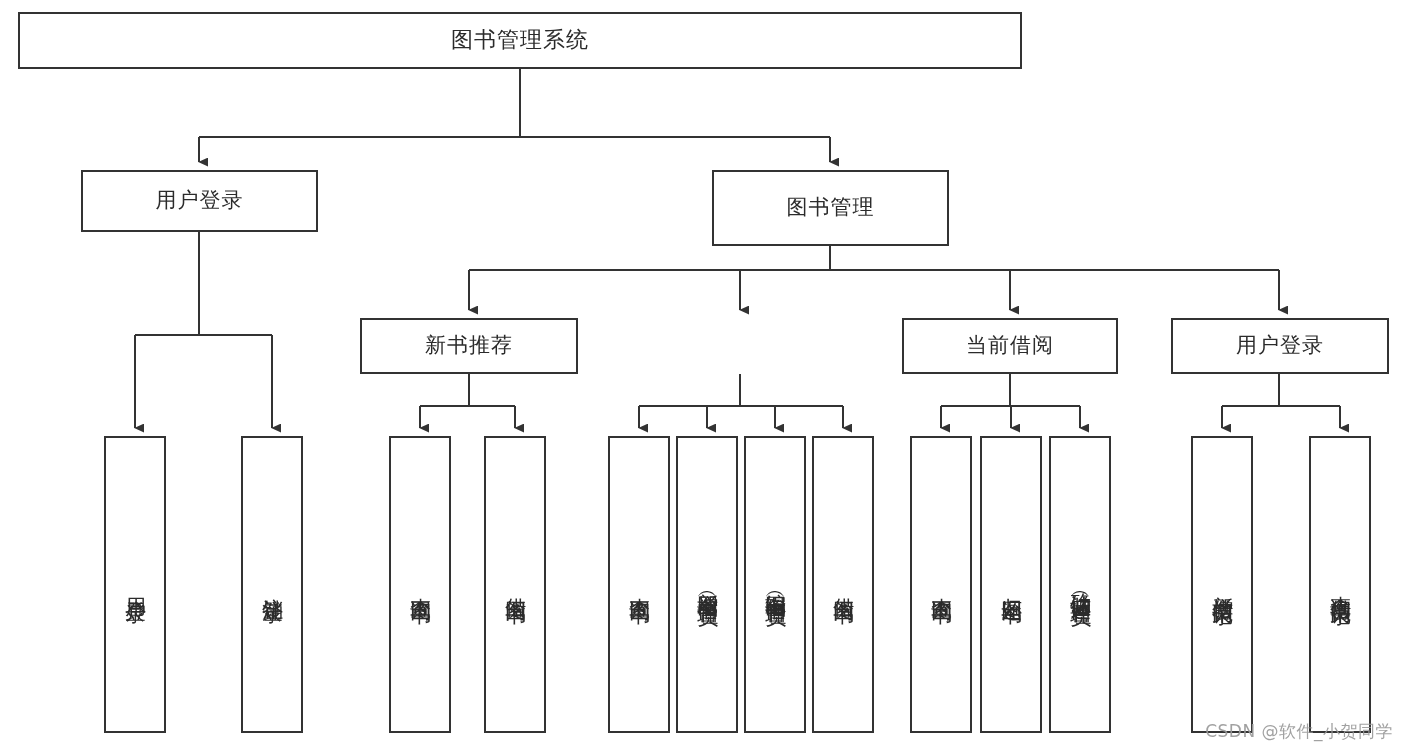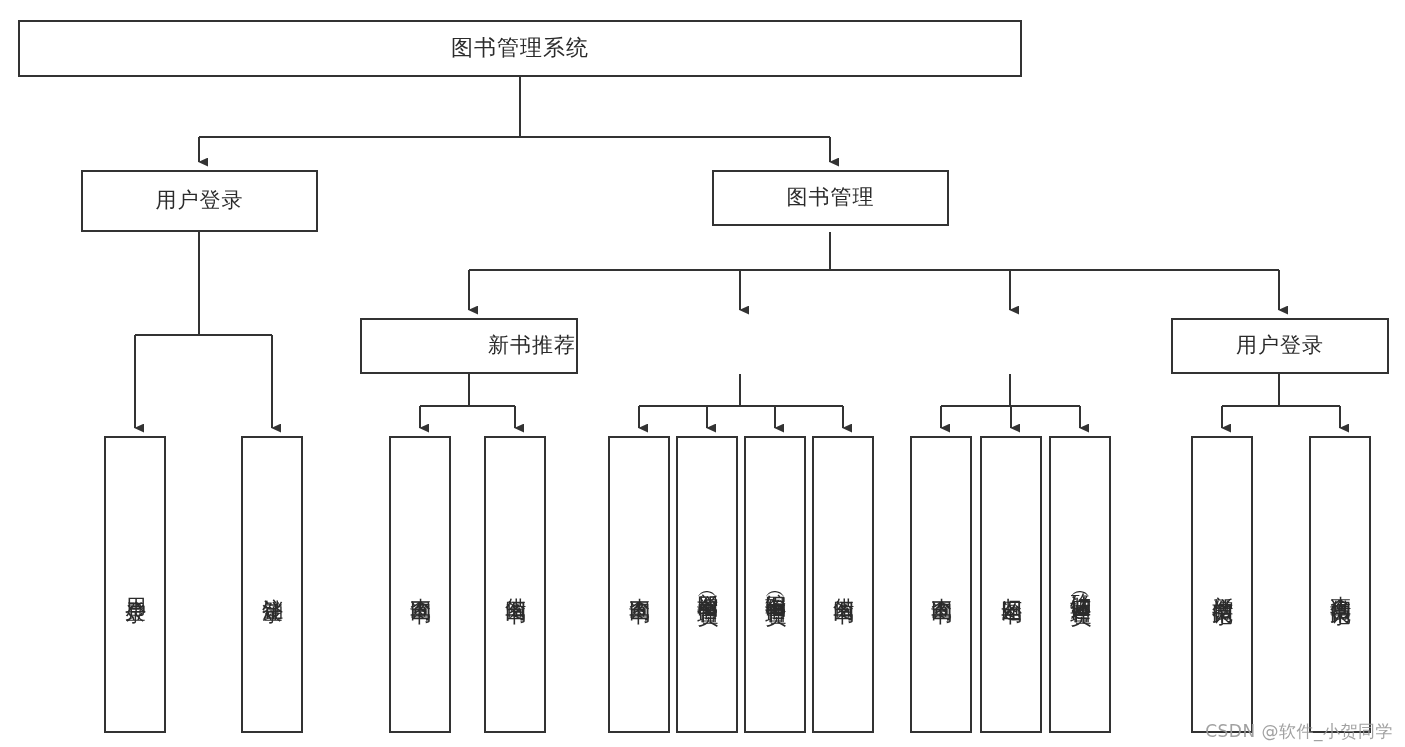--- a/index.html
+++ b/index.html
@@ -125,37 +125,40 @@
       <path d="M 1080 406 L 1080 428" marker-end="url(#arrowhead)"></path>
 
       <path d="M 1279 374 L 1279 406"></path>
       <path d="M 1222 406 L 1340 406"></path>
       <path d="M 1222 406 L 1222 428" marker-end="url(#arrowhead)"></path>
       <path d="M 1340 406 L 1340 428" marker-end="url(#arrowhead)"></path>
 
     </g>
   </svg>
 
-  <div class="node horizontal" id="root-node" style="left:18px; top:12px; width:1004px; height:57px;margin-top:8px;">
+  <div class="node horizontal" id="root-node" style="left:18px; top:12px; width:1004px; height:57px;">
     <span class="node-label">图书管理系统</span>
   </div>
 
   <div class="node horizontal" style="left:81px; top:170px; width:237px; height:62px;">
     <span class="node-label">用户登录</span>
   </div>
 
-  <div class="node horizontal" style="left:712px; top:170px; width:237px; height:56px;">
+  <div class="node horizontal" style="left:712px; top:170px; width:237px; height:76px;">
     <span class="node-label">图书管理</span>
   </div>
 
-  <div class="node horizontal" style="left:360px; top:318px; width:218px; height:56px;justify-content:flex-end;">
+  <div class="node horizontal" style="left:360px; top:318px; width:218px; height:56px;">
     <span class="node-label">新书推荐</span>
   </div>
 
 
+  <div class="node horizontal" style="left:902px; top:318px; width:216px; height:56px;">
+    <span class="node-label">当前借阅</span>
+  </div>
 
   <div class="node horizontal" style="left:1171px; top:318px; width:218px; height:56px;">
     <span class="node-label">用户登录</span>
   </div>
 
   <div class="node vertical" style="left:104px; top:436px; width:62px; height:297px;">
     <span class="node-label">用户登录</span>
   </div>
 
   <div class="node vertical" style="left:241px; top:436px; width:62px; height:297px;">

